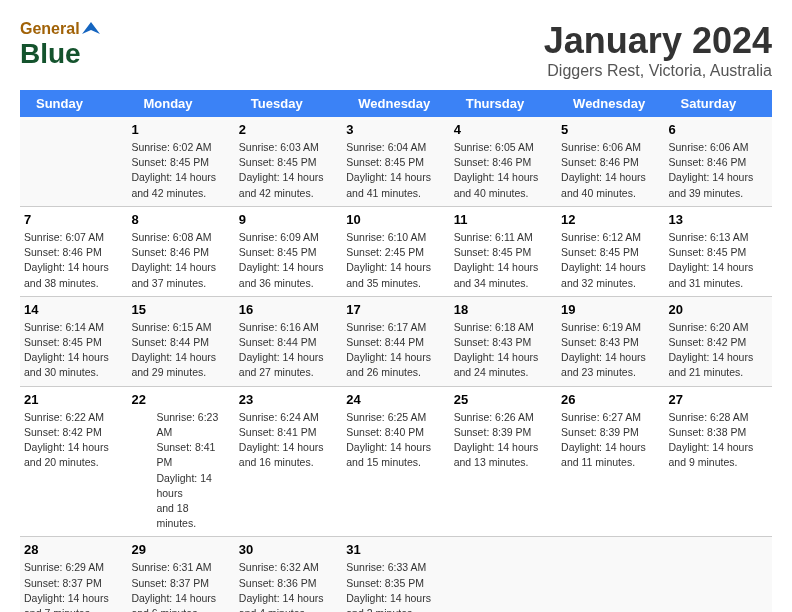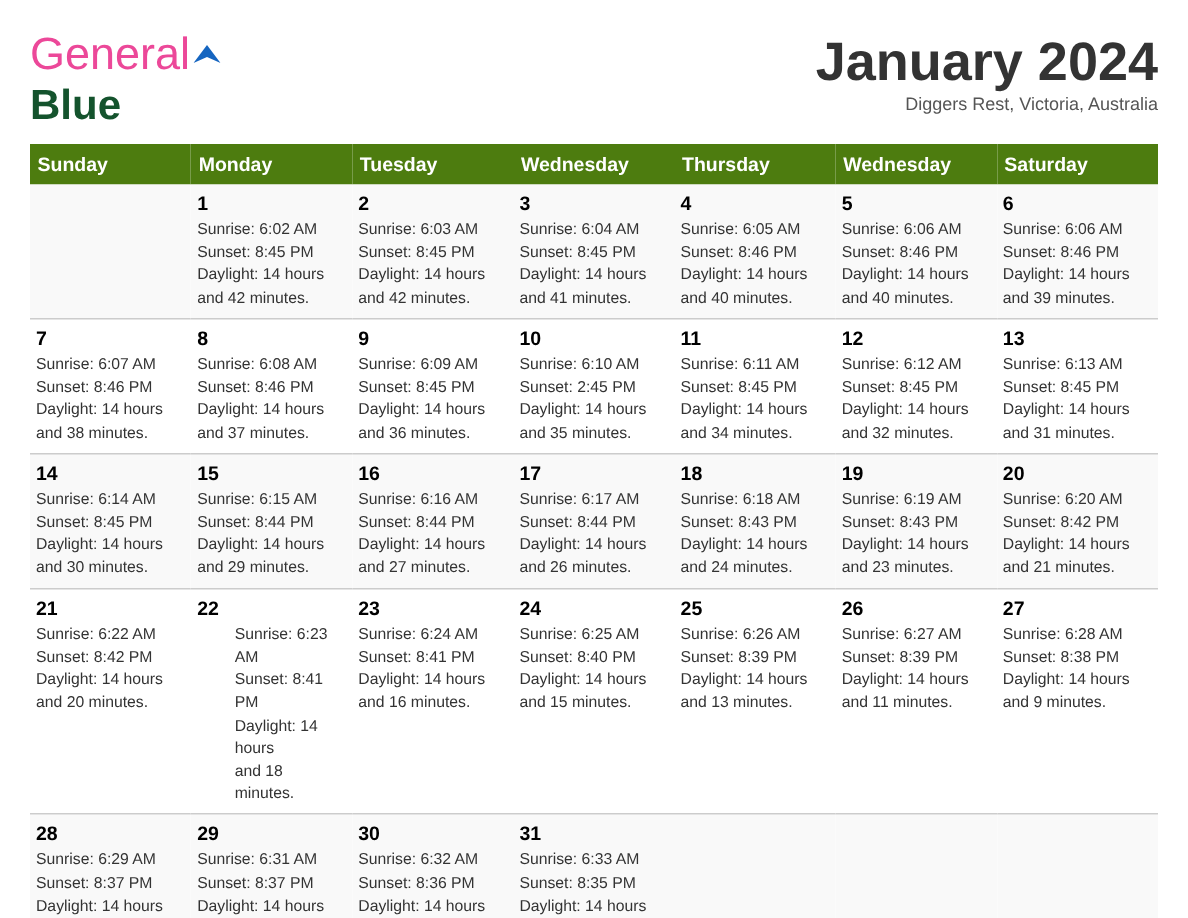--- a/index.html
+++ b/index.html
@@ -27,33 +27,33 @@
     }
     .title-block {
       text-align: right;
     }
     .title-block h1 {
       font-size: 36px;
       font-weight: bold;
       color: #333;
     }
     .title-block h2 {
-      font-size: 12px;
+      font-size: 16px;
       font-weight: normal;
       color: #555;
     }
     table {
       width: 100%;
       border-collapse: collapse;
       font-size: 11px;
     }
     thead tr th {
-      background-color: #4d7c0f;
+      background-color: #3b82f6;
       color: #fff;
-      padding: 6px 5px;
+      padding: 6px 16px;
       text-align: left;
       font-size: 13px;
       font-weight: bold;
     }
     tbody tr {
       border-bottom: 1px solid #ccc;
     }
     tbody tr:nth-child(odd) {
       background-color: #f9f9f9;
     }
@@ -77,21 +77,21 @@
       line-height: 1.45;
       font-size: 10.5px;
     }
   </style>
 </head>
 <body>
 
 <div class="header">
   <div class="logo">
     <div class="logo-row">
-      <span style="font-size:30px;font-weight:normal;color:#ec4899;">General</span>
+      <span style="font-size:16px;font-weight:bold;color:#a16207;">General</span>
       <svg width="18" height="18" viewBox="0 0 18 18" style="margin-left:2px;">
         <polygon points="9,2 18,14 9,10 0,14" fill="#1565C0"></polygon>
       </svg>
     </div>
     <div>
       <span style="font-size:28px;font-weight:bold;color:#14532d;">Blue</span>
     </div>
   </div>
   <div class="title-block">
     <h1>January 2024</h1>

